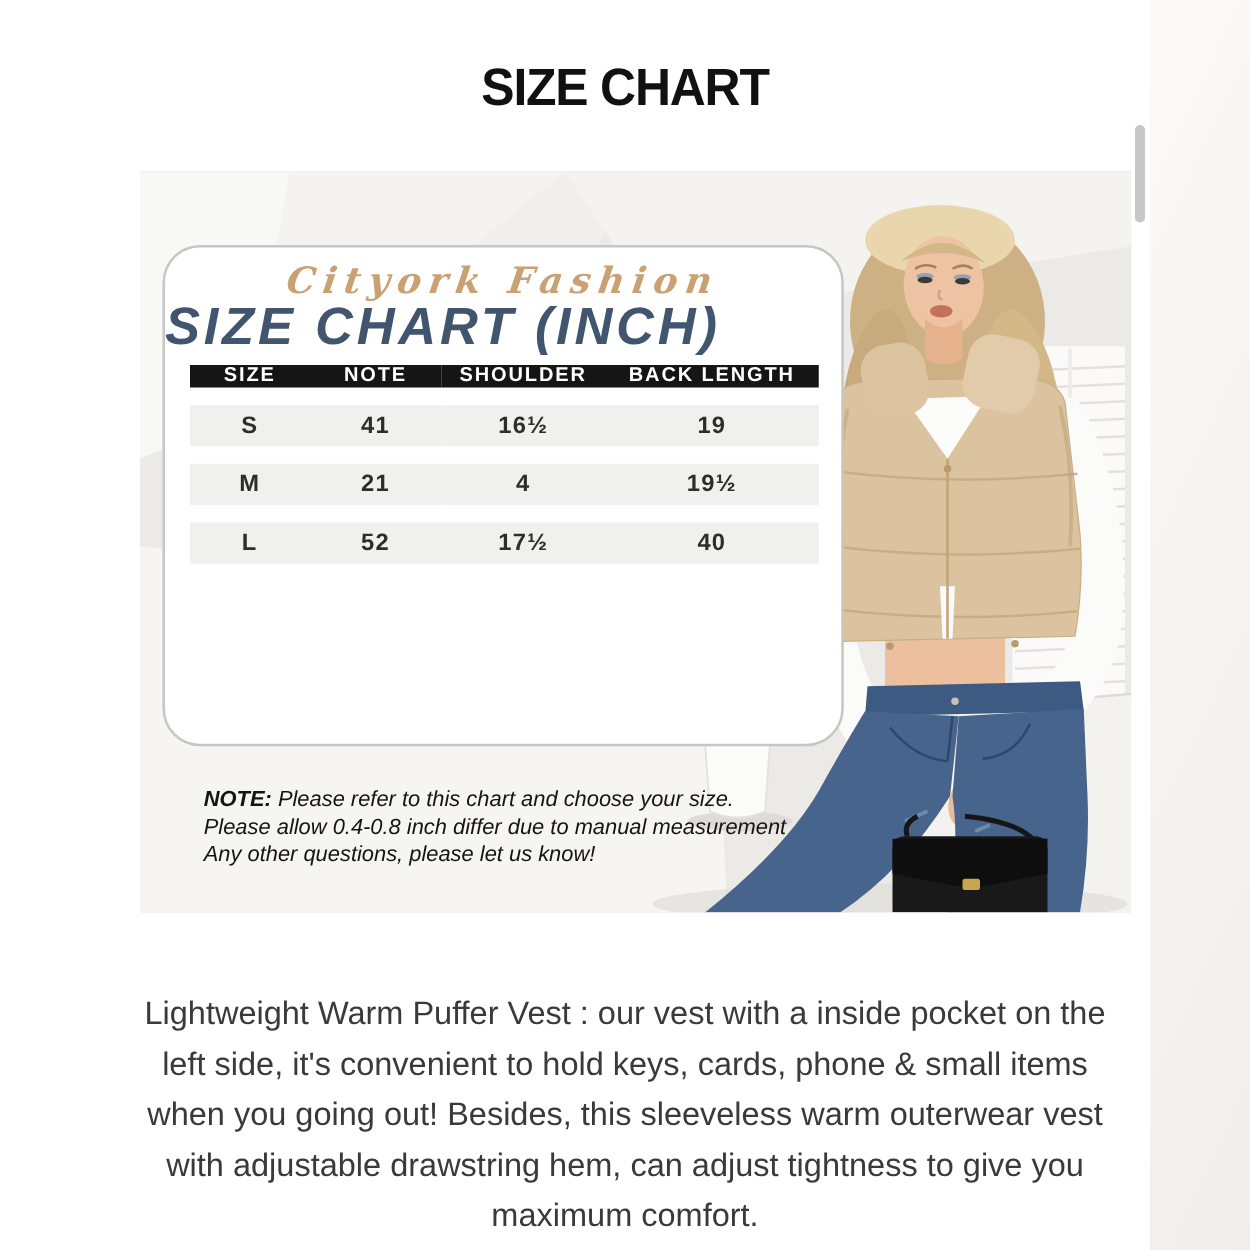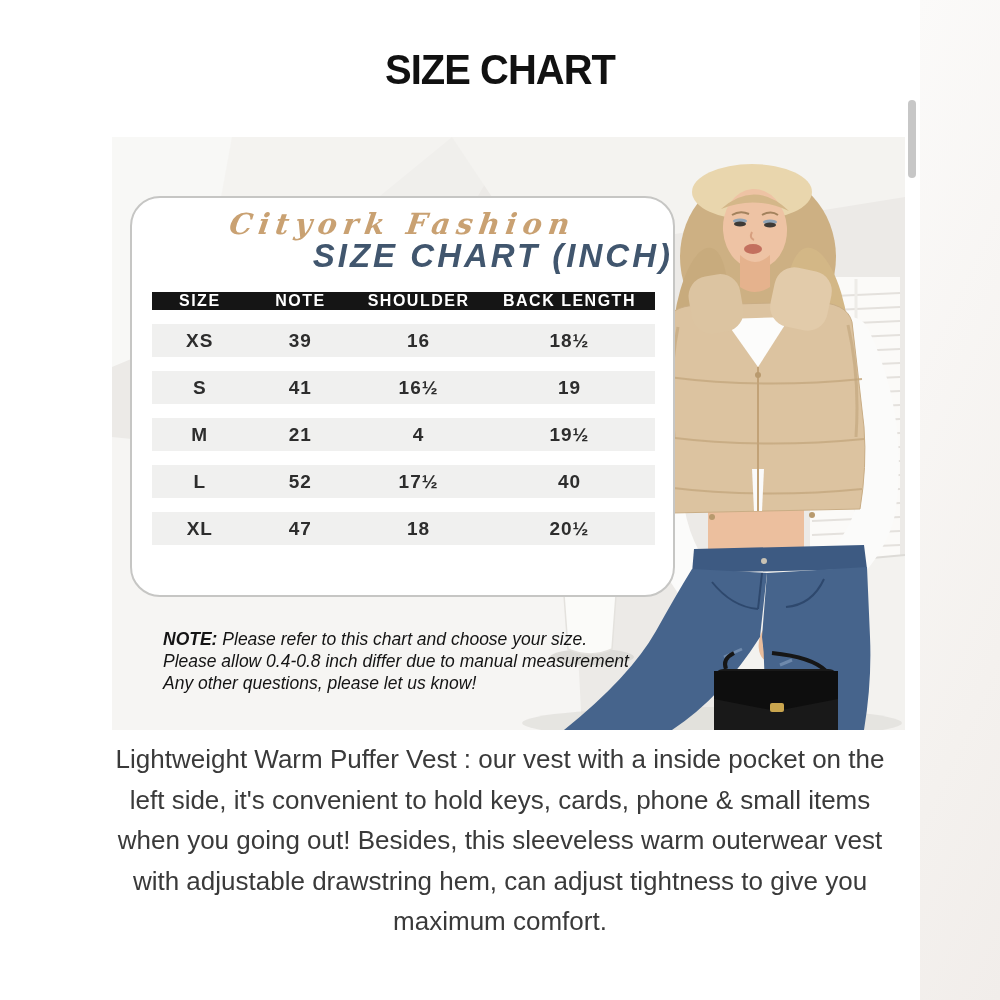--- a/index.html
+++ b/index.html
@@ -34,40 +34,40 @@
     background:#ffffff;border:2px solid #c6c6c4;border-radius:30px;
     box-sizing:border-box;z-index:2;
   }
   .brand{
     margin-top:9px;text-align:center;
     font-family:"DejaVu Serif",serif;font-style:italic;font-weight:600;
     font-size:29px;color:#c9a172;letter-spacing:6px;transform:skewX(-8deg);
     white-space:nowrap;
   }
   .card-title{
-    text-align:right;font-style:italic;font-weight:700;font-size:33px;
+    text-align:left;font-style:italic;font-weight:700;font-size:42px;
     letter-spacing:3px;color:#41566e;margin-top:-4px;white-space:nowrap;
   }
   .size-table{
     position:absolute;left:20px;top:80px;width:503px;
     border-collapse:separate;border-spacing:0 14px;table-layout:fixed;
   }
   .size-table th{
     background:#151515;color:#fff;font-size:16px;font-weight:700;
     letter-spacing:1.5px;height:16px;text-align:center;padding:0;
   }
   .size-table td{
     background:#f0f0ef;color:#2d2d2d;font-size:19px;font-weight:700;
     letter-spacing:1px;height:33px;text-align:center;padding:0;
   }
   .size-table col.c1{width:19%}.size-table col.c2{width:21%}
   .size-table col.c3{width:26%}.size-table col.c4{width:34%}
   
   .description{
-    position:absolute;top:739px;left:110px;width:780px;text-align:center;
+    position:absolute;top:790px;left:110px;width:780px;text-align:center;
     font-size:26px;line-height:1.56;color:#3a3a3a;font-weight:400;
   }
   .note-text{font-family:"Liberation Sans",sans-serif;font-style:italic;fill:#141414;}
 </style>
 </head>
 <body>
 
 <div class="page-title">SIZE CHART</div>
 
 <div class="photo">
@@ -213,49 +213,37 @@
       <thead>
         <tr>
           <th>SIZE</th>
           <th>NOTE</th>
           <th>SHOULDER</th>
           <th>BACK LENGTH</th>
         </tr>
       </thead>
       <tbody>
         <tr>
-          <td>XS</td>
-          <td>39</td>
-          <td>16</td>
-          <td>18½</td>
-        </tr>
-        <tr>
           <td>S</td>
           <td>41</td>
           <td>16½</td>
           <td>19</td>
         </tr>
         <tr>
           <td>M</td>
           <td>21</td>
           <td>4</td>
           <td>19½</td>
         </tr>
         <tr>
           <td>L</td>
           <td>52</td>
           <td>17½</td>
           <td>40</td>
         </tr>
-        <tr>
-          <td>XL</td>
-          <td>47</td>
-          <td>18</td>
-          <td>20½</td>
-        </tr>
       </tbody>
     </table>
   </div>
 </div>
 
 <div class="description">Lightweight Warm Puffer Vest : our vest with a inside pocket on the left side, it's convenient to hold keys, cards, phone &amp; small items when you going out! Besides, this sleeveless warm outerwear vest with adjustable drawstring hem, can adjust tightness to give you maximum comfort.</div>
 
 <div class="edge-strip"></div>
 <div class="scrollbar-thumb"></div>
 

